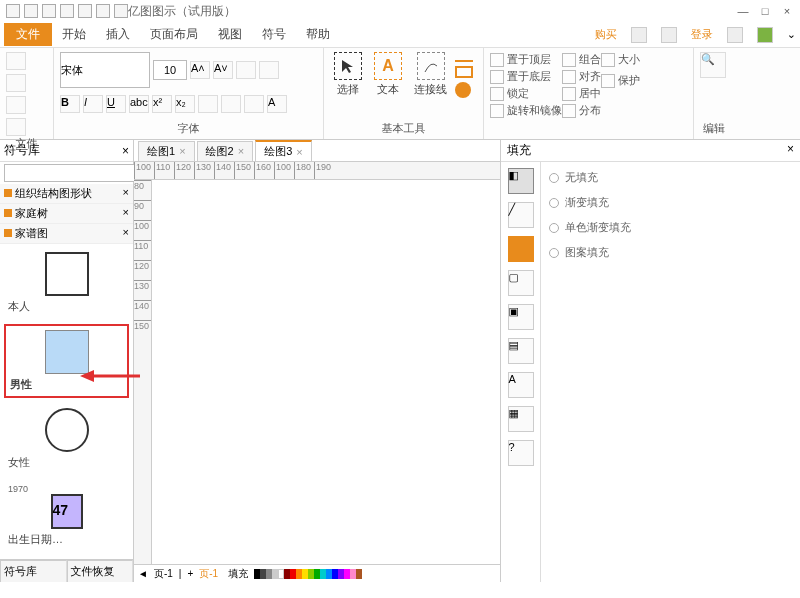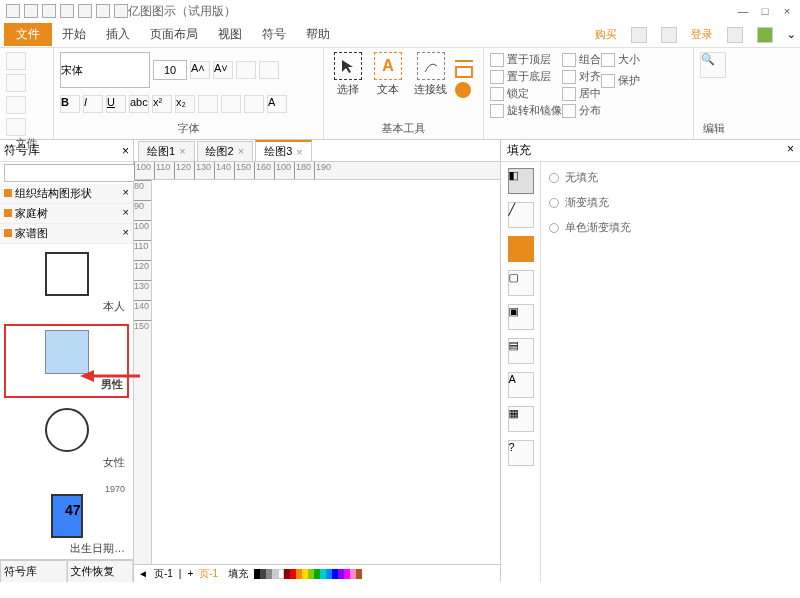--- a/index.html
+++ b/index.html
@@ -33,27 +33,27 @@
 .midrow { display: flex; height: 442px; }
 .leftpanel { width: 134px; border-right: 1px solid #ccc; display: flex; flex-direction: column; }
 .lp-head { display: flex; justify-content: space-between; align-items: center; padding: 2px 4px; font-size: 12px; border-bottom: 1px solid #ddd; }
 .lp-search { display: flex; padding: 2px; gap: 2px; }
 .lp-search .home { width: 18px; height: 18px; background: #e88b1c; }
 .lp-search input { flex: 1; border: 1px solid #bbb; height: 18px; font-size: 11px; }
 .lp-search .sbtn { width: 18px; height: 18px; border: 1px solid #bbb; text-align: center; }
 .lp-cat { display: flex; justify-content: space-between; padding: 2px 4px; font-size: 11px; border-bottom: 1px solid #eee; background: #f7f7f7; }
 .lp-cat .sq { width: 8px; height: 8px; background: #e88b1c; display: inline-block; margin-right: 3px; }
 .shapes { flex: 1; overflow: auto; padding: 4px; }
-.shape-item { text-align: right; margin-bottom: 6px; padding: 4px; }
+.shape-item { text-align: left; margin-bottom: 6px; padding: 4px; }
 .shape-item.sel { border: 2px solid #e03030; font-weight: bold; }
 .shape-item .sh { width: 44px; height: 44px; margin: 0 auto 3px; }
 .shape-item .sh.sq { border: 2px solid #333; background: #fff; }
 .shape-item .sh.male { background: #b9daf7; border: 1px solid #888; }
 .shape-item .sh.fem { border: 2px solid #333; border-radius: 50%; background: #fff; }
-.shape-item .sh.date { border: 2px solid #333; background: #3b82f6; width: 32px; height: 44px; font-size: 14px; line-height: 28px; font-weight: bold; }
+.shape-item .sh.date { border: 2px solid #333; background: #c4b5fd; width: 32px; height: 35px; font-size: 14px; line-height: 28px; font-weight: bold; }
 .shape-item .sl { font-size: 11px; color: #444; }
 .lp-foot { display: flex; border-top: 1px solid #ccc; }
 .lp-foot .tab { flex: 1; text-align: center; padding: 3px; font-size: 11px; border-right: 1px solid #ddd; }
 .canvas-area { flex: 1; display: flex; flex-direction: column; min-width: 0; }
 .tabs { display: flex; height: 22px; border-bottom: 1px solid #ccc; align-items: center; padding-left: 4px; gap: 2px; }
 .tab { padding: 2px 8px; font-size: 11px; border: 1px solid #ccc; border-bottom: none; background: #f5f5f5; display: flex; gap: 4px; align-items: center; }
 .tab.active { background: #fff; border-top: 2px solid #e88b1c; }
 .tab .tx { color: #999; cursor: pointer; }
 .ruler { height: 18px; background: #f5f5f5; border-bottom: 1px solid #ccc; display: flex; overflow: hidden; font-size: 9px; color: #888; }
 .ruler .tick { width: 20px; border-left: 1px solid #999; padding-left: 1px; }
@@ -383,20 +383,24 @@
             <span>无填充</span>
           </div>
         <div class="opt">
             <span class="rad"></span>
             <span>渐变填充</span>
           </div>
         <div class="opt">
             <span class="rad"></span>
             <span>单色渐变填充</span>
           </div>
+        <div class="opt">
+            <span class="rad"></span>
+            <span>图案填充</span>
+          </div>
       </div>
     </div>
   </div>
 </div>
 
 <svg class="redarrow" width="60" height="20">
   <line x1="60" y1="10" x2="10" y2="10" stroke="#e03030" stroke-width="3"></line>
   <polygon points="0,10 14,4 14,16" fill="#e03030"></polygon>
 </svg>
 

